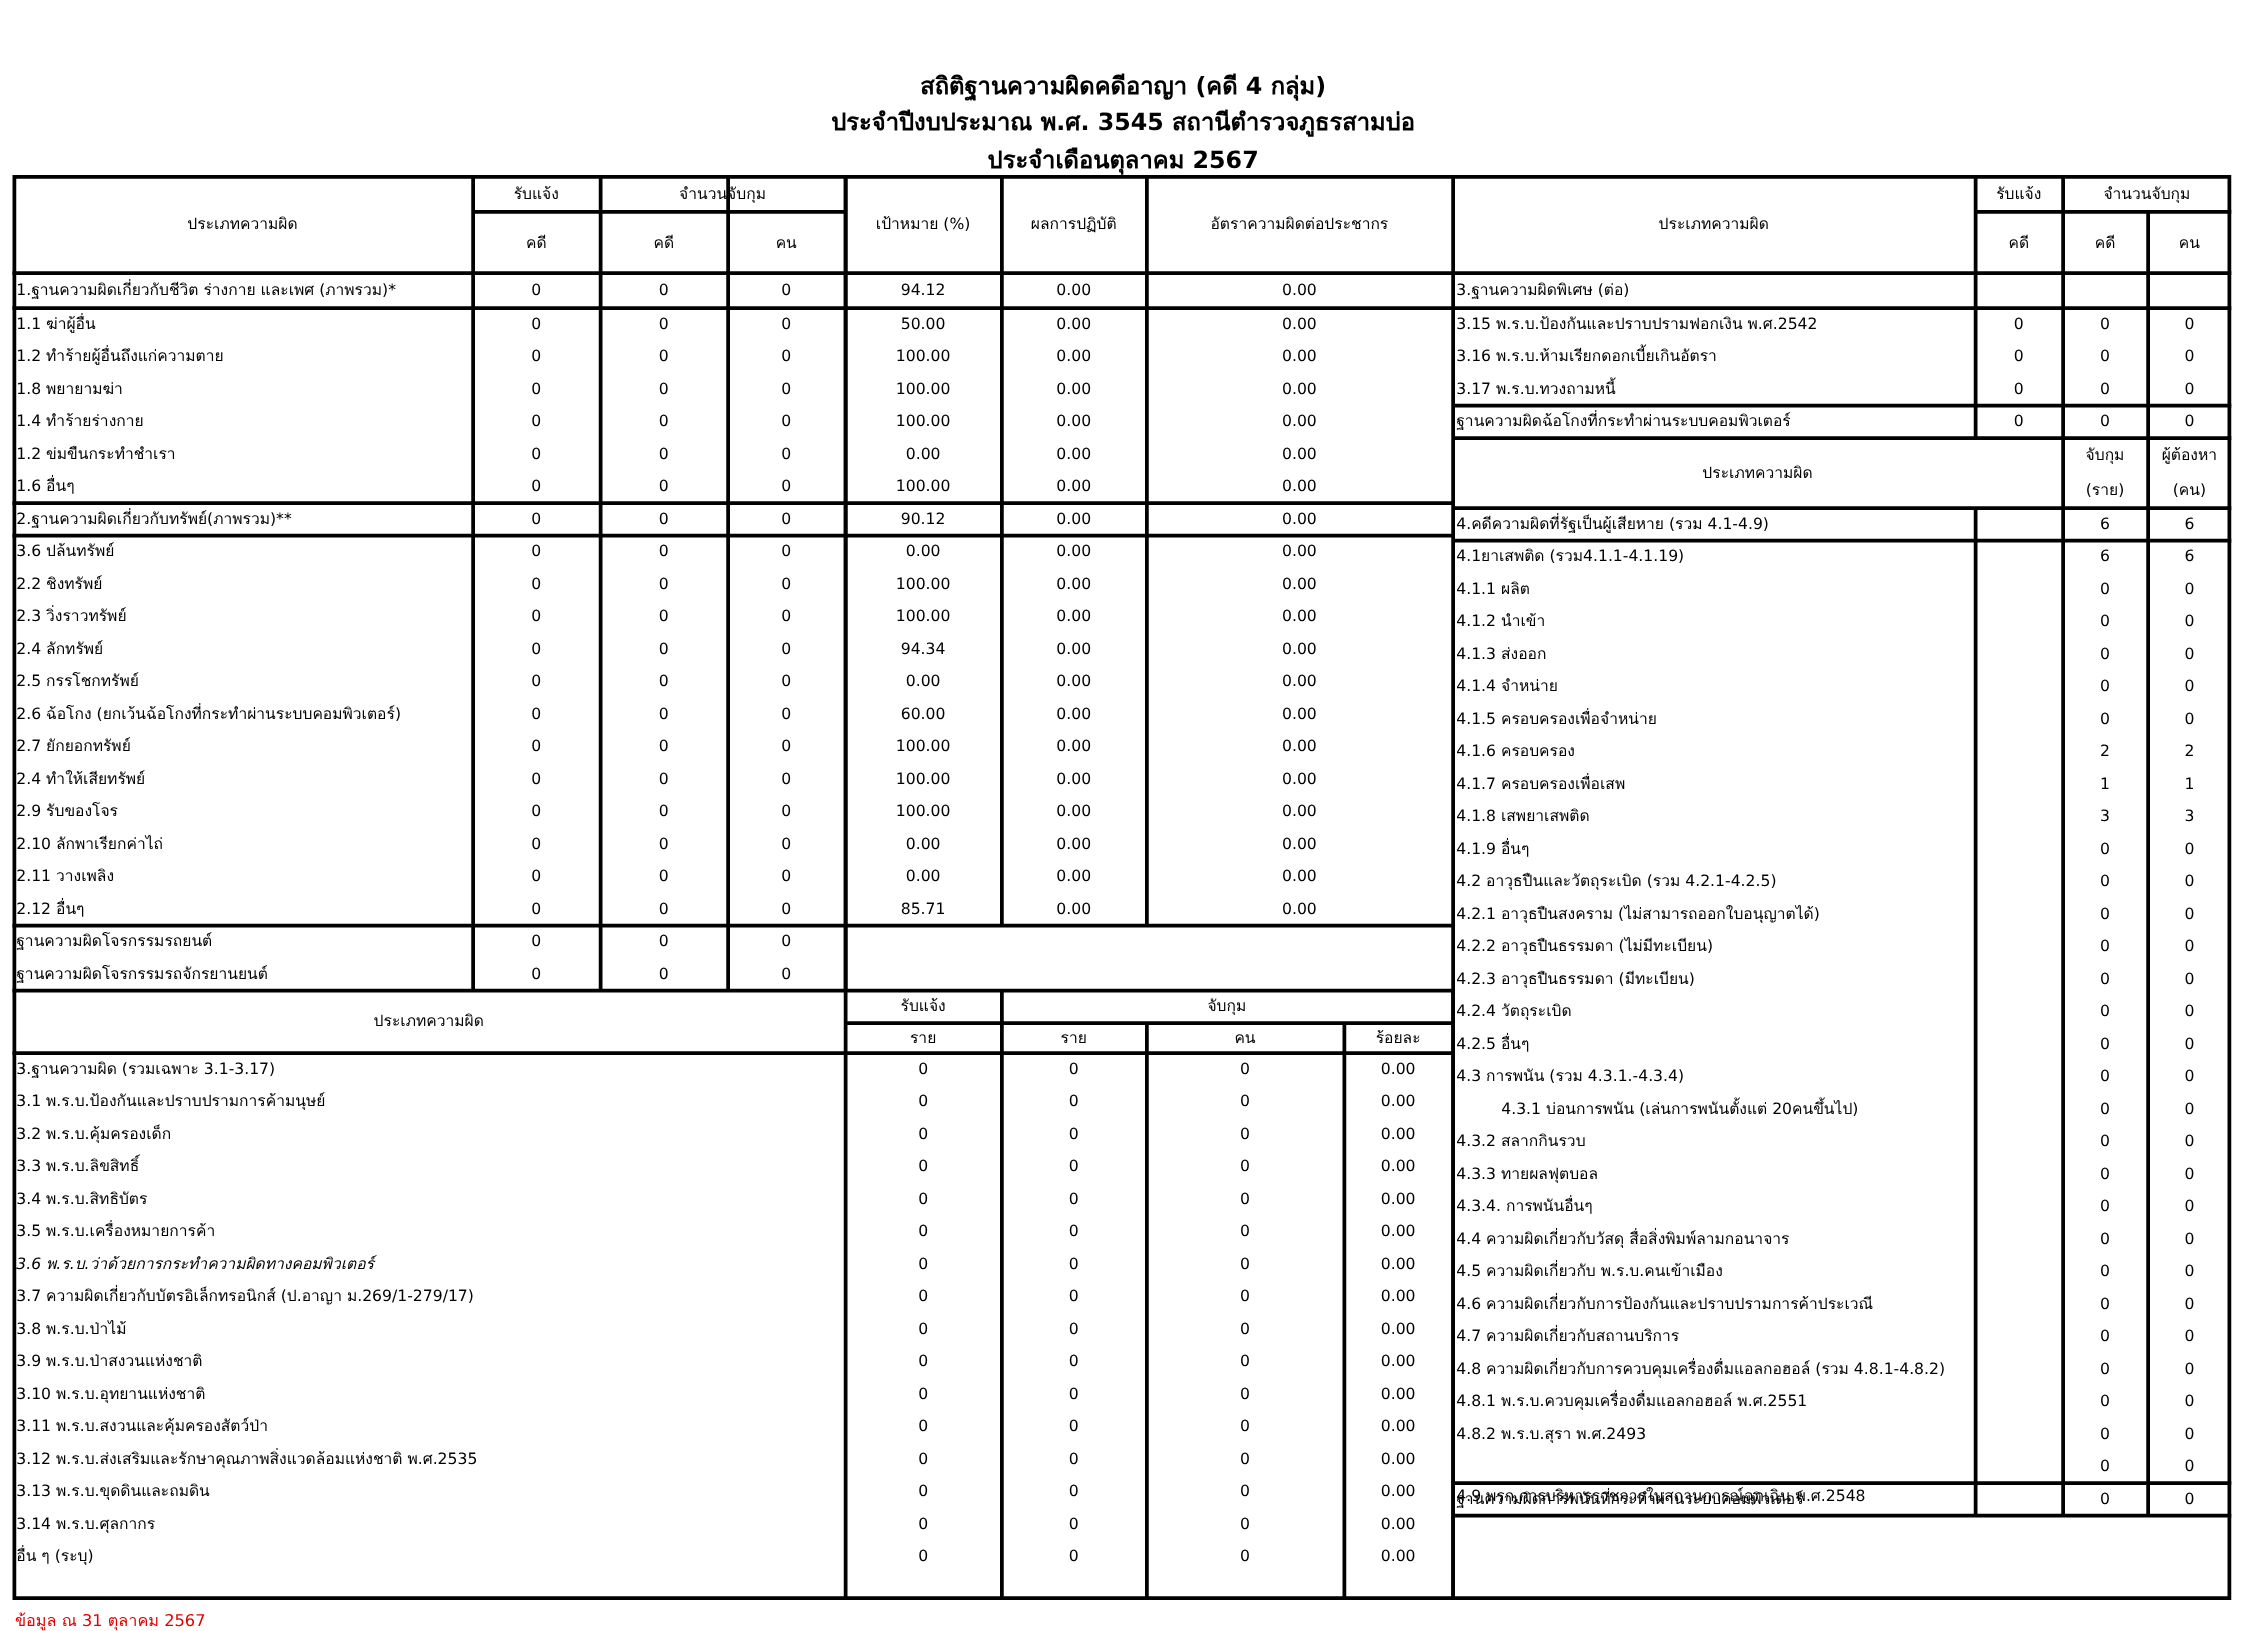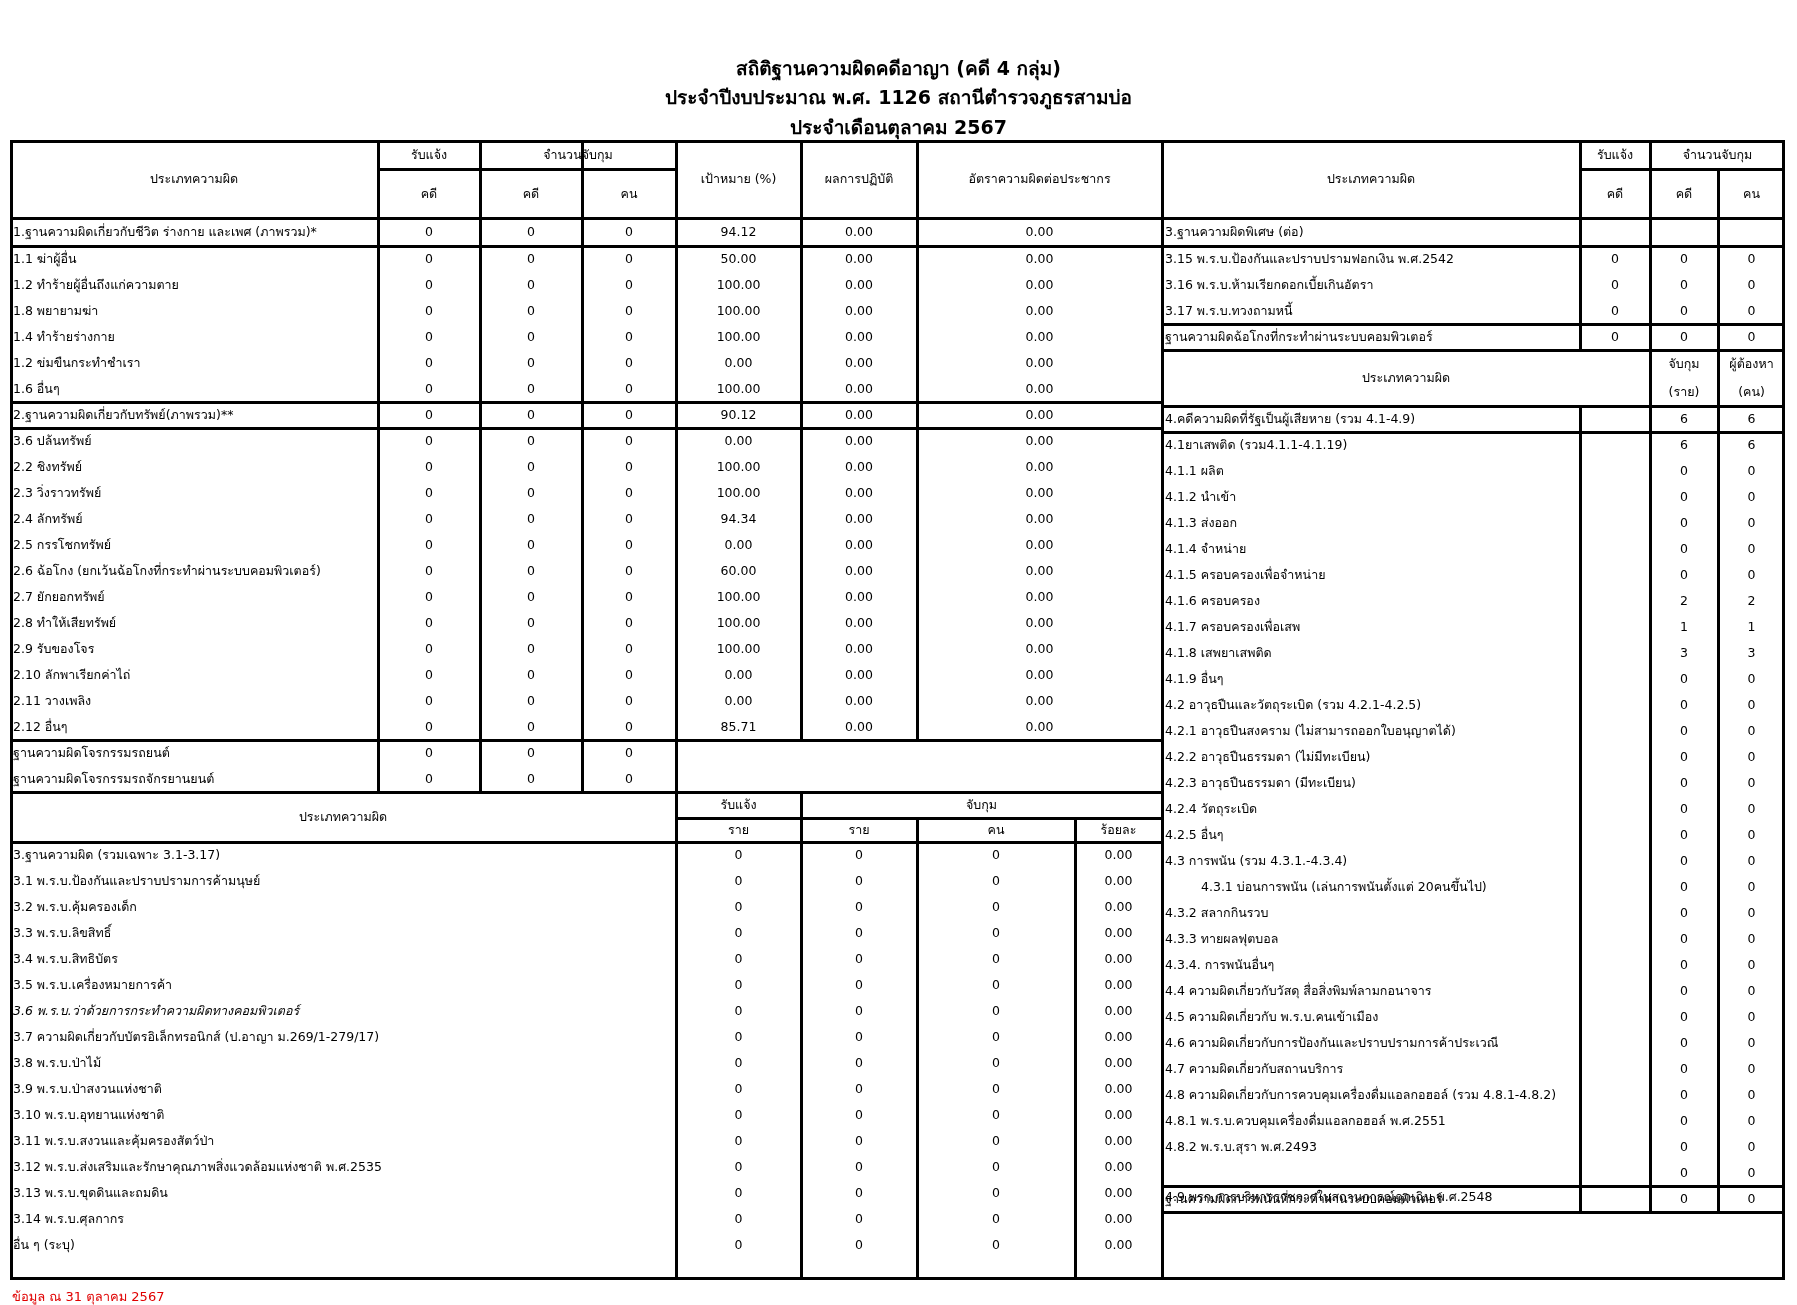--- a/index.html
+++ b/index.html
@@ -14,21 +14,21 @@
   .c { text-align: center; }
   .l { text-align: left; padding-left: 3px; }
   .vline { position: absolute; background: #000; width: 3px; }
   .hline { position: absolute; background: #000; height: 3px; }
   .footnote { position: absolute; left: 12px; top: 1286px; color: #e00000; font-size: 13px; }
 </style>
 </head>
 <body>
 
 <div class="title t1">สถิติฐานความผิดคดีอาญา (คดี 4 กลุ่ม)</div>
-<div class="title t2">ประจำปีงบประมาณ พ.ศ. 1126 สถานีตำรวจภูธรสามบ่อ</div>
+<div class="title t2">ประจำปีงบประมาณ พ.ศ. 3545 สถานีตำรวจภูธรสามบ่อ</div>
 <div class="title t3">ประจำเดือนตุลาคม 2567</div>
 
 <div id="sheet">
     <div class="frame" style="left: 10px; top: 140px; width: 1775px; height: 1140px;"></div>
     <div class="cell c" style="left: 10px; top: 140px; width: 368px; height: 78px; line-height: 78px;">ประเภทความผิด</div>
     <div class="cell c" style="left: 378px; top: 140px; width: 102px; height: 29px; line-height: 29px;">รับแจ้ง</div>
     <div class="cell c" style="left: 480px; top: 140px; width: 196px; height: 29px; line-height: 29px;">จำนวนจับกุม</div>
     <div class="cell c" style="left: 378px; top: 169px; width: 102px; height: 49px; line-height: 49px;">คดี</div>
     <div class="cell c" style="left: 480px; top: 169px; width: 102px; height: 49px; line-height: 49px;">คดี</div>
     <div class="cell c" style="left: 582px; top: 169px; width: 94px; height: 49px; line-height: 49px;">คน</div>
@@ -135,21 +135,21 @@
     <div class="cell c" style="left: 676px; top: 558px; width: 125px; height: 26px; line-height: 26px;">60.00</div>
     <div class="cell c" style="left: 801px; top: 558px; width: 116px; height: 26px; line-height: 26px;">0.00</div>
     <div class="cell c" style="left: 917px; top: 558px; width: 245px; height: 26px; line-height: 26px;">0.00</div>
     <div class="cell l" style="left: 10px; top: 584px; width: 368px; height: 26px; line-height: 26px;">2.7 ยักยอกทรัพย์</div>
     <div class="cell c" style="left: 378px; top: 584px; width: 102px; height: 26px; line-height: 26px;">0</div>
     <div class="cell c" style="left: 480px; top: 584px; width: 102px; height: 26px; line-height: 26px;">0</div>
     <div class="cell c" style="left: 582px; top: 584px; width: 94px; height: 26px; line-height: 26px;">0</div>
     <div class="cell c" style="left: 676px; top: 584px; width: 125px; height: 26px; line-height: 26px;">100.00</div>
     <div class="cell c" style="left: 801px; top: 584px; width: 116px; height: 26px; line-height: 26px;">0.00</div>
     <div class="cell c" style="left: 917px; top: 584px; width: 245px; height: 26px; line-height: 26px;">0.00</div>
-    <div class="cell l" style="left: 10px; top: 610px; width: 368px; height: 26px; line-height: 26px;">2.8 ทำให้เสียทรัพย์</div>
+    <div class="cell l" style="left: 10px; top: 610px; width: 368px; height: 26px; line-height: 26px;">2.4 ทำให้เสียทรัพย์</div>
     <div class="cell c" style="left: 378px; top: 610px; width: 102px; height: 26px; line-height: 26px;">0</div>
     <div class="cell c" style="left: 480px; top: 610px; width: 102px; height: 26px; line-height: 26px;">0</div>
     <div class="cell c" style="left: 582px; top: 610px; width: 94px; height: 26px; line-height: 26px;">0</div>
     <div class="cell c" style="left: 676px; top: 610px; width: 125px; height: 26px; line-height: 26px;">100.00</div>
     <div class="cell c" style="left: 801px; top: 610px; width: 116px; height: 26px; line-height: 26px;">0.00</div>
     <div class="cell c" style="left: 917px; top: 610px; width: 245px; height: 26px; line-height: 26px;">0.00</div>
     <div class="cell l" style="left: 10px; top: 636px; width: 368px; height: 26px; line-height: 26px;">2.9 รับของโจร</div>
     <div class="cell c" style="left: 378px; top: 636px; width: 102px; height: 26px; line-height: 26px;">0</div>
     <div class="cell c" style="left: 480px; top: 636px; width: 102px; height: 26px; line-height: 26px;">0</div>
     <div class="cell c" style="left: 582px; top: 636px; width: 94px; height: 26px; line-height: 26px;">0</div>

